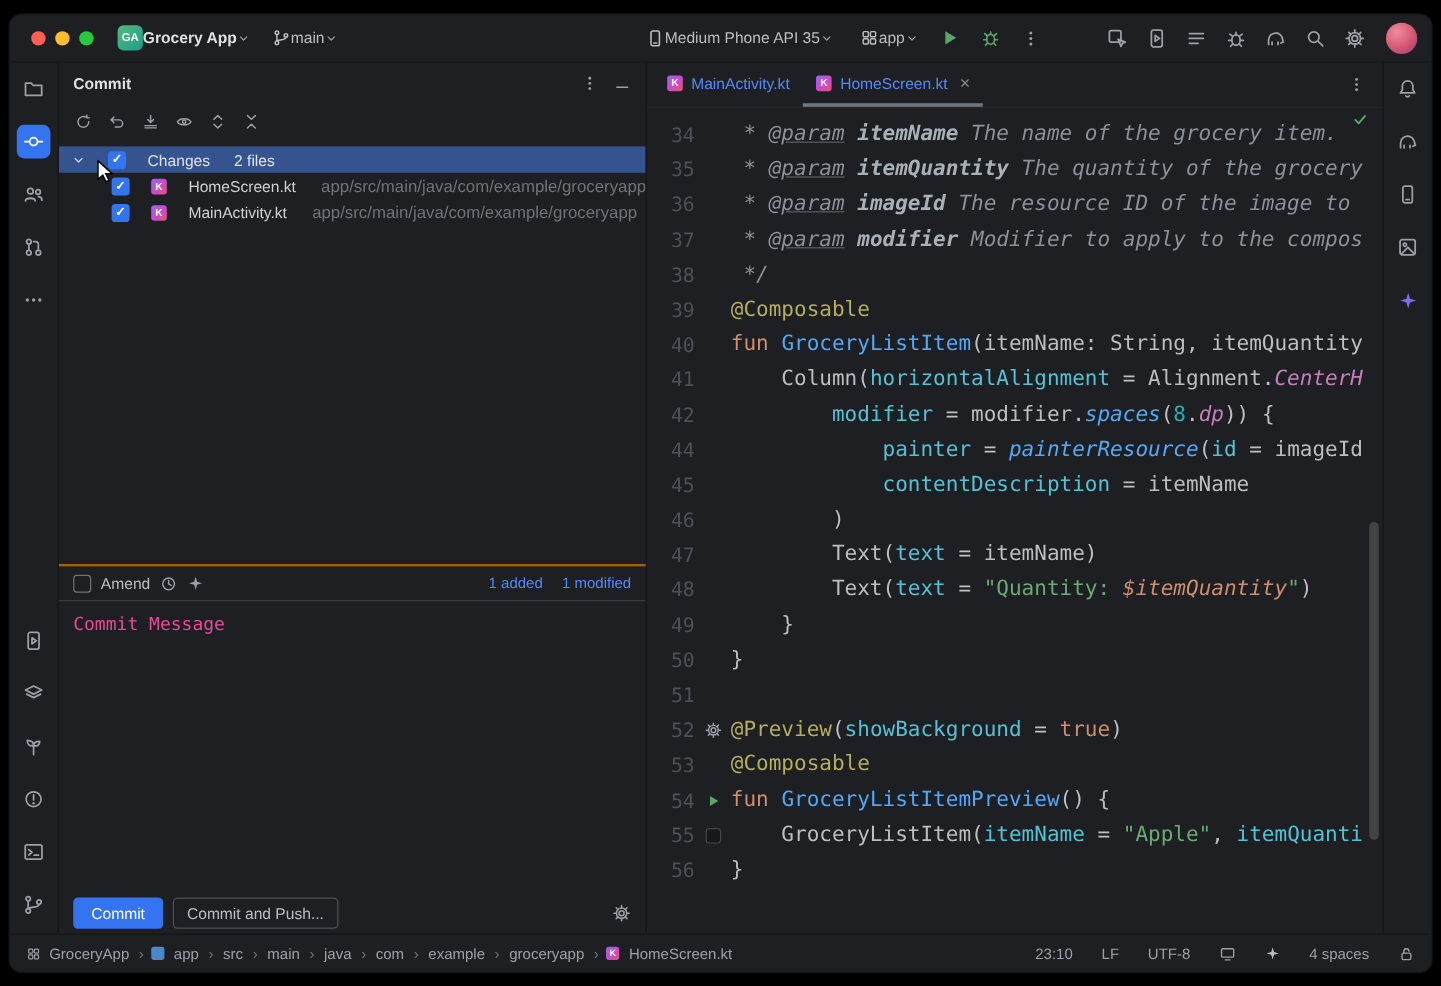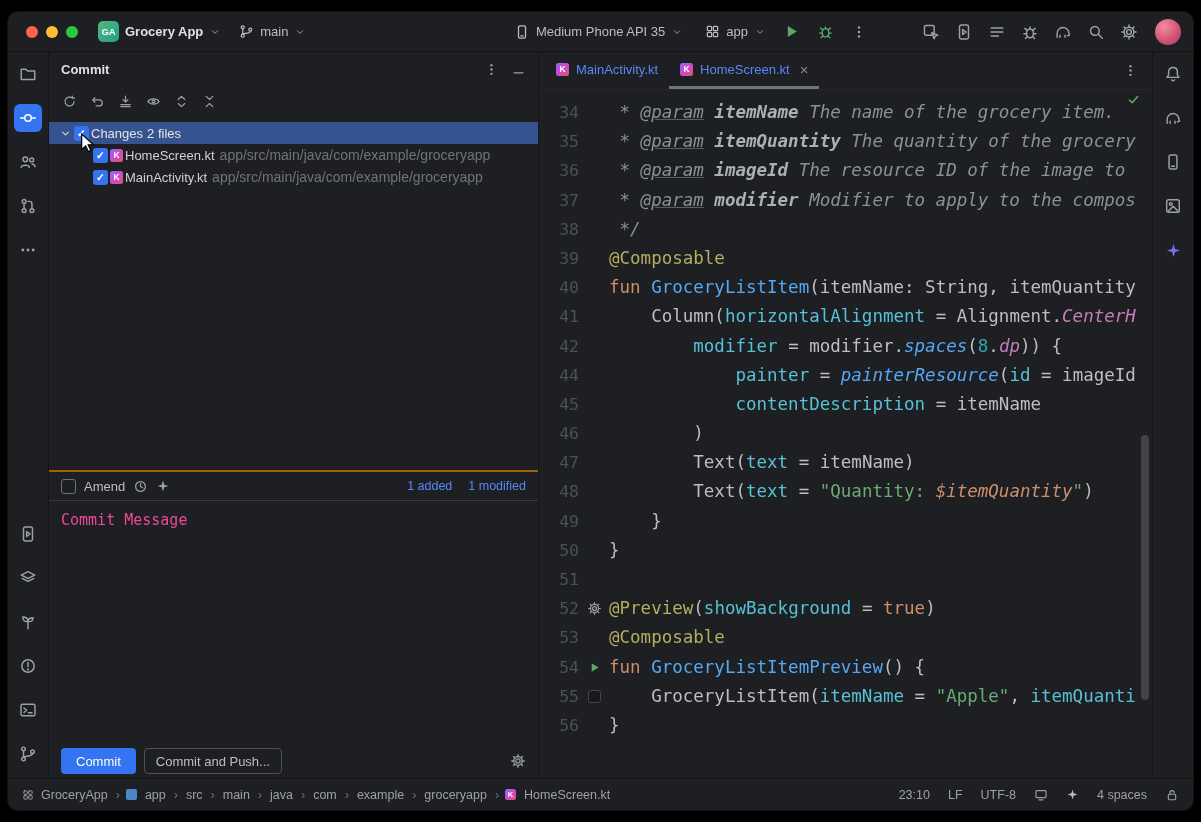--- a/index.html
+++ b/index.html
@@ -9,21 +9,21 @@
   .ic{stroke:currentColor;fill:none;stroke-width:1.3;stroke-linecap:round;stroke-linejoin:round;flex:none;}
   .icf{fill:currentColor;stroke:none;flex:none;}
   button{background:none;border:none;padding:0;margin:0;color:inherit;cursor:default;display:flex;align-items:center;justify-content:center;}
 
   
   .titlebar{height:39px;flex:none;display:flex;align-items:center;padding:0 12px;gap:0;
     border-bottom:1px solid #141517;color:#9DA0A8;}
   .lights{display:flex;gap:8px;margin-left:6px;}
   .tl{width:12px;height:12px;border-radius:50%;}
   .tl.red{background:#FF5F57}.tl.yel{background:#FEBC2E}.tl.grn{background:#28C840}
-  .widget{display:flex;align-items:center;gap:6px;font-size:13px;color:#BCBEC4;padding:3px 4px;border-radius:4px;}
+  .widget{display:flex;align-items:center;font-size:13px;color:#BCBEC4;padding:3px 4px;border-radius:4px;}
   .wlabel.strong{color:#DFE1E5;font-weight:700;}
   .ga{width:21px;height:21px;border-radius:5px;background:linear-gradient(135deg,#53B97B,#1F9D8B);
     color:#fff;font-size:9.5px;font-weight:700;display:flex;align-items:center;justify-content:center;}
   .chev{color:#9DA0A8;}
   .tbtn{width:26px;height:26px;border-radius:4px;color:#9DA0A8;margin-left:8px;}
   .green{color:#59A869;}
   .rcluster{display:flex;align-items:center;gap:15px;margin-left:50px;color:#9DA0A8;}
   .avatar{width:26px;height:26px;border-radius:50%;margin-left:2px;
     background:radial-gradient(circle at 35% 30%,#F08CA0,#D4566E 55%,#8E3B8E);}
 
@@ -38,21 +38,21 @@
   .gem{color:#7B6CF0;}
 
   
   .commit-panel{width:489px;flex:none;display:flex;flex-direction:column;border-right:1px solid #141517;min-height:0;}
   .cp-header{height:34px;flex:none;display:flex;align-items:center;padding:0 12px;color:#DFE1E5;}
   .cp-title{font-size:13px;font-weight:700;}
   .cp-hicons{margin-left:auto;display:flex;gap:12px;color:#9DA0A8;}
   .cp-toolbar{height:30px;flex:none;display:flex;align-items:center;padding:0 8px;gap:4px;color:#9DA0A8;}
   .cp-toolbar button{width:24px;height:24px;border-radius:4px;}
   .cp-tree{flex:1;padding-top:6px;overflow:hidden;min-height:0;}
-  .trow{height:22px;display:flex;align-items:center;gap:2px;padding-left:10px;font-size:13px;color:#BCBEC4;}
+  .trow{height:22px;display:flex;align-items:center;gap:18px;padding-left:10px;font-size:13px;color:#BCBEC4;}
   .trow.sel{background:var(--selection,#35538F);}
   .trow.child{padding-left:44px;}
   .tname{color:#DFE1E5;}
   .fname{color:#CED0D6;}
   .fpath{color:#6F737A;font-size:14px;margin-left:3px;white-space:nowrap;}
   .count{color:#e5e5e5;margin-left:2px;}
   .cb{width:15px;height:15px;border-radius:3px;flex:none;display:flex;align-items:center;justify-content:center;box-sizing:border-box;}
   .cb.on{background:var(--accent,#3574F0);}
   .cb.on::after{content:"✓";color:#fff;font-size:10.5px;font-weight:700;line-height:1;}
   .cb.off{border:1.5px solid #6F737A;}
@@ -101,21 +101,21 @@
   .insp{position:absolute;top:3px;right:12px;color:#5FAD65;}
 
   
   .statusbar{height:31px;flex:none;display:flex;align-items:center;padding:0 14px;gap:5px;
     border-top:1px solid #141517;font-size:12.5px;color:#9DA0A8;}
   .crumb{padding:1px 2px;}
   .sep{color:#6F737A;padding:0 1px;}
   .bc-proj{color:#9DA0A8;}
   .bc-mod{width:11px;height:11px;border-radius:2px;background:#4A88C7;flex:none;margin-right:1px;}
   .kicon.small{width:11px;height:11px;font-size:7.5px;margin-right:1px;}
-  .sright{margin-left:auto;display:flex;align-items:center;gap:18px;}
+  .sright{margin-left:auto;display:flex;align-items:center;gap:24px;}
   .sright .sicon{color:#9DA0A8;}
 
   
   .cursor{position:absolute;left:80px;top:133px;z-index:50;pointer-events:none;}
 </style>
 </head>
 <body>
 
 <svg width="0" height="0" style="position:absolute">
   <defs>

